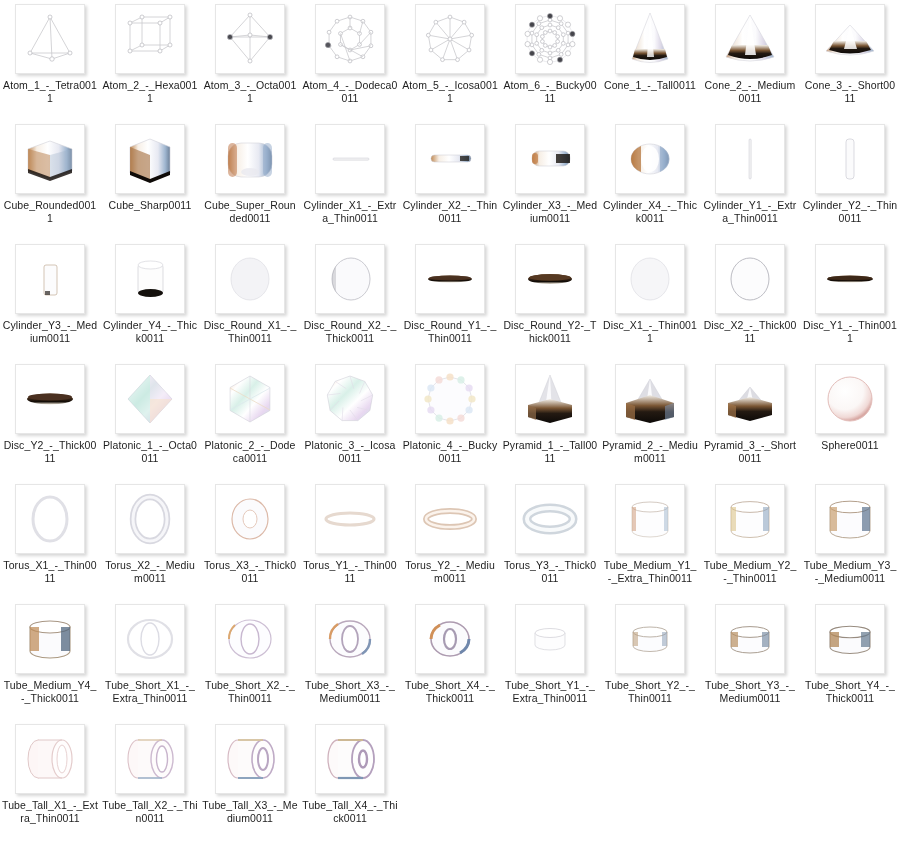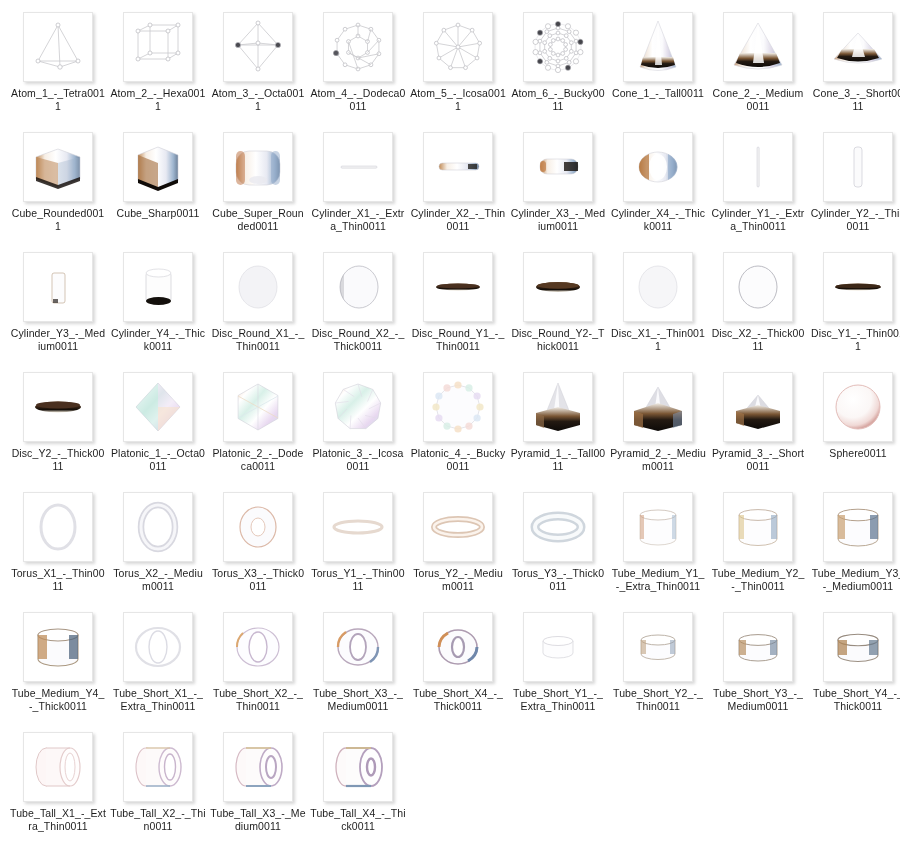--- a/index.html
+++ b/index.html
@@ -13,21 +13,21 @@
     height: 868px;
     font-family: "Liberation Sans", sans-serif;
     overflow: hidden;
   }
 
   #file-grid {
     display: grid;
     grid-template-columns: repeat(9, 100px);
     grid-auto-rows: 120px;
     padding: 0;
-    margin: 8px;
+    margin: 0;
   }
 
   .tile {
     width: 100px;
     height: 120px;
     display: flex;
     flex-direction: column;
     align-items: center;
     box-sizing: border-box;
     padding-top: 4px;

